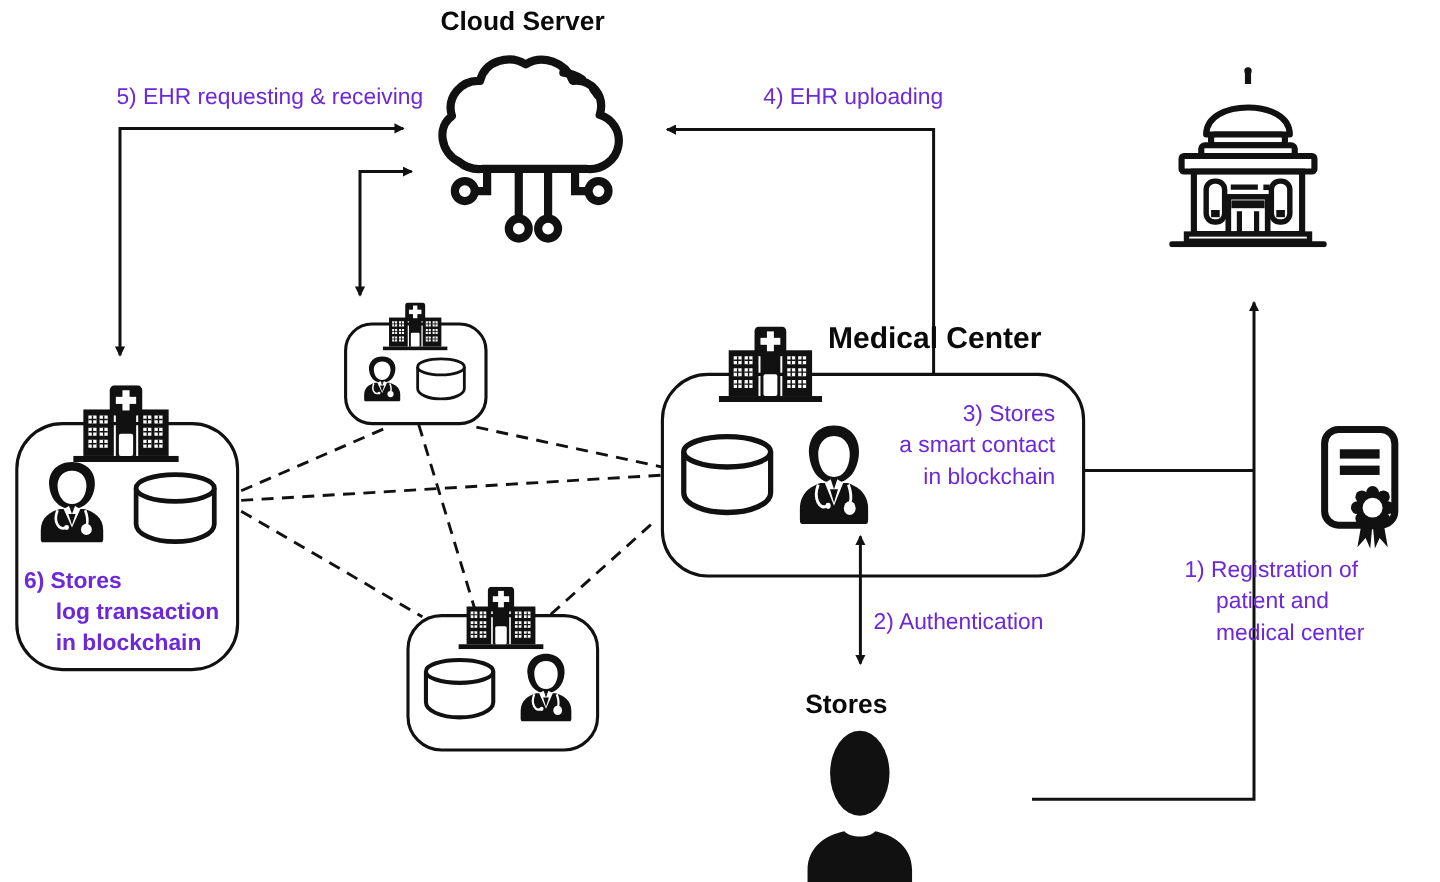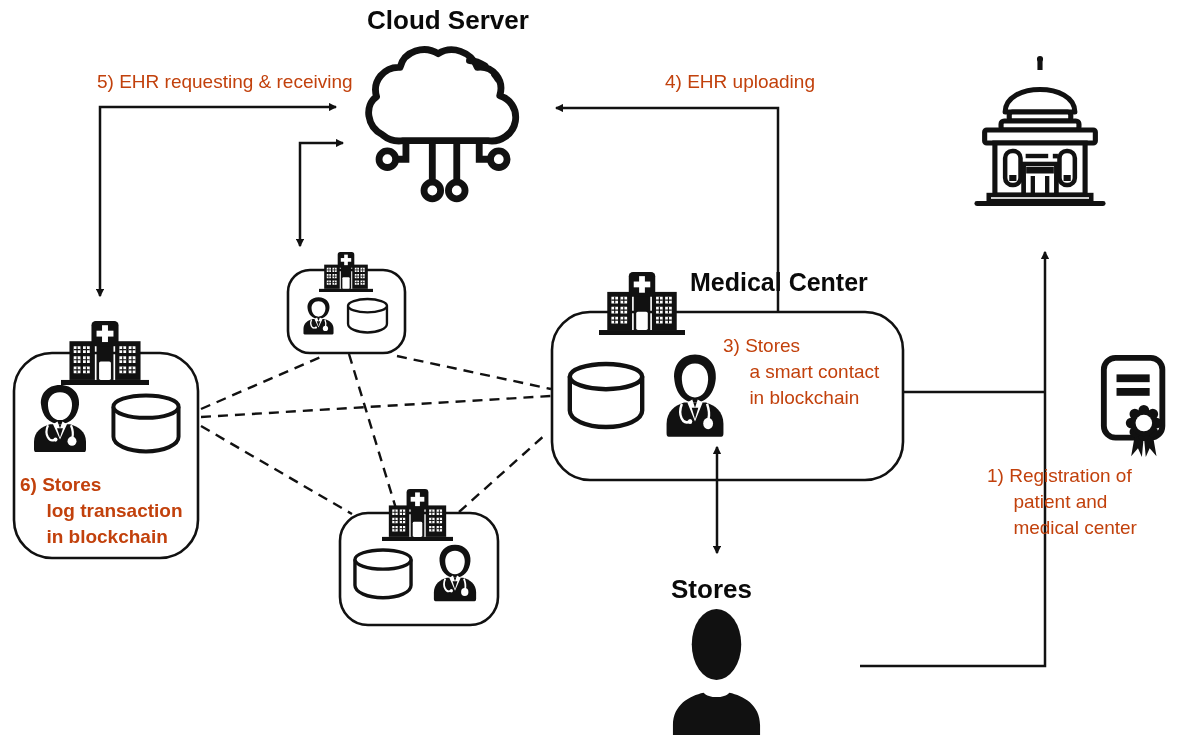--- a/index.html
+++ b/index.html
@@ -1,20 +1,20 @@
 <!DOCTYPE html>
 <html><head>
 <meta charset="utf-8">
 <style>
   html,body{margin:0;padding:0;background:#fff;}
   #stage{position:relative;width:1200px;height:735px;background:#fff;overflow:hidden;
          font-family:"Liberation Sans",sans-serif;color:#111;}
   #diagram-svg{position:absolute;left:0;top:0;}
-  .lbl{position:absolute;white-space:pre;font-size:19px;line-height:26px;color:#c2410c;}
-  .ttl{position:absolute;white-space:pre;font-weight:bold;font-size:26px;color:#0a0a0a;}
+  .lbl{position:absolute;white-space:pre;font-size:19px;line-height:26px;color:#6d28d9;}
+  .ttl{position:absolute;white-space:pre;font-weight:bold;font-size:22px;color:#0a0a0a;}
   .ttl.mc{font-size:25px;}
 </style>
 </head>
 <body>
 
 <div id="stage">
 
   <svg id="diagram-svg" width="1200" height="735" viewBox="0 0 1200 735">
     <defs>
       <marker id="ah" viewBox="0 0 10 10" refX="8.6" refY="5" markerWidth="8.5" markerHeight="8.5" orient="auto-start-reverse" markerUnits="userSpaceOnUse">
@@ -159,23 +159,24 @@
 
     <use href="#sym-cert" x="1098" y="352" width="78" height="109"></use>
     <use href="#sym-patient" x="667" y="607" width="99" height="130"></use>
   </svg>
 
   <div class="ttl" style="left:367px;top:5px;">Cloud Server</div>
   <div class="ttl mc" style="left:690px;top:268px;">Medical Center</div>
   <div class="ttl" style="left:671px;top:574px;">Stores</div>
 
   <div class="lbl" style="left:97px;top:69px;">5) EHR requesting &amp; receiving</div>
-  <div class="lbl" style="left:636px;top:69px;margin-left:29px;">4) EHR uploading</div>
-  <div class="lbl" style="left:723px;top:333px;">3) Stores
+  <div class="lbl" style="left:636px;top:69px;">4) EHR uploading</div>
+  <div class="lbl" style="left:723px;top:333px;text-align:right;">3) Stores
      a smart contact
      in blockchain</div>
+  <div class="lbl" style="left:728px;top:506px;">2) Authentication</div>
   <div class="lbl" style="left:987px;top:463px;">1) Registration of
      patient and
      medical center</div>
   <div class="lbl" style="left:20px;top:472px;font-weight:bold;">6) Stores
      log transaction
      in blockchain</div>
 </div>
 
 </body></html>

